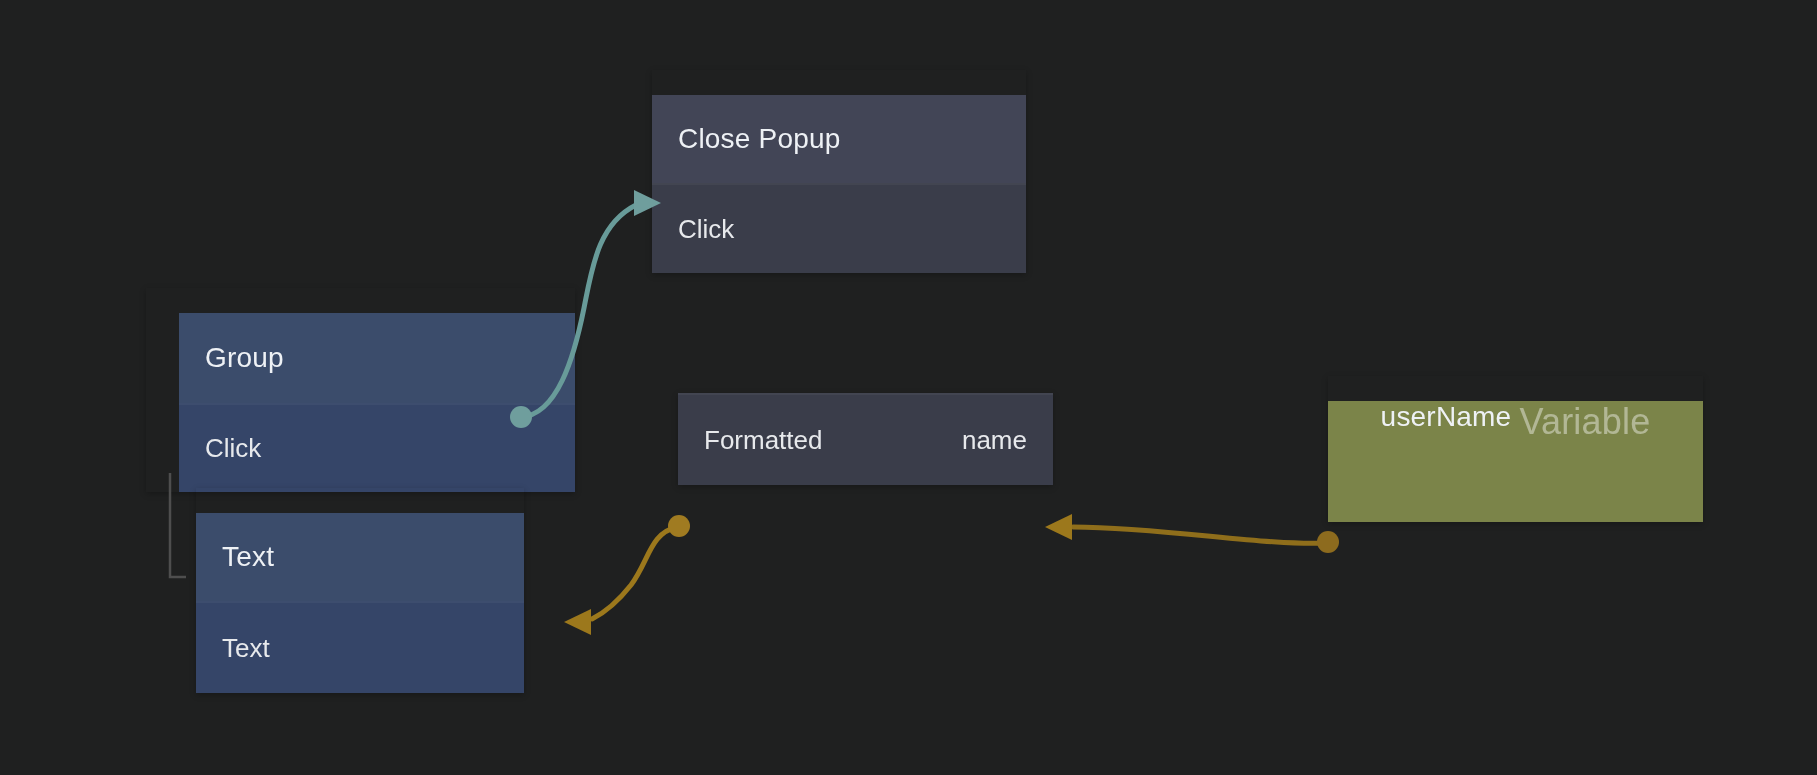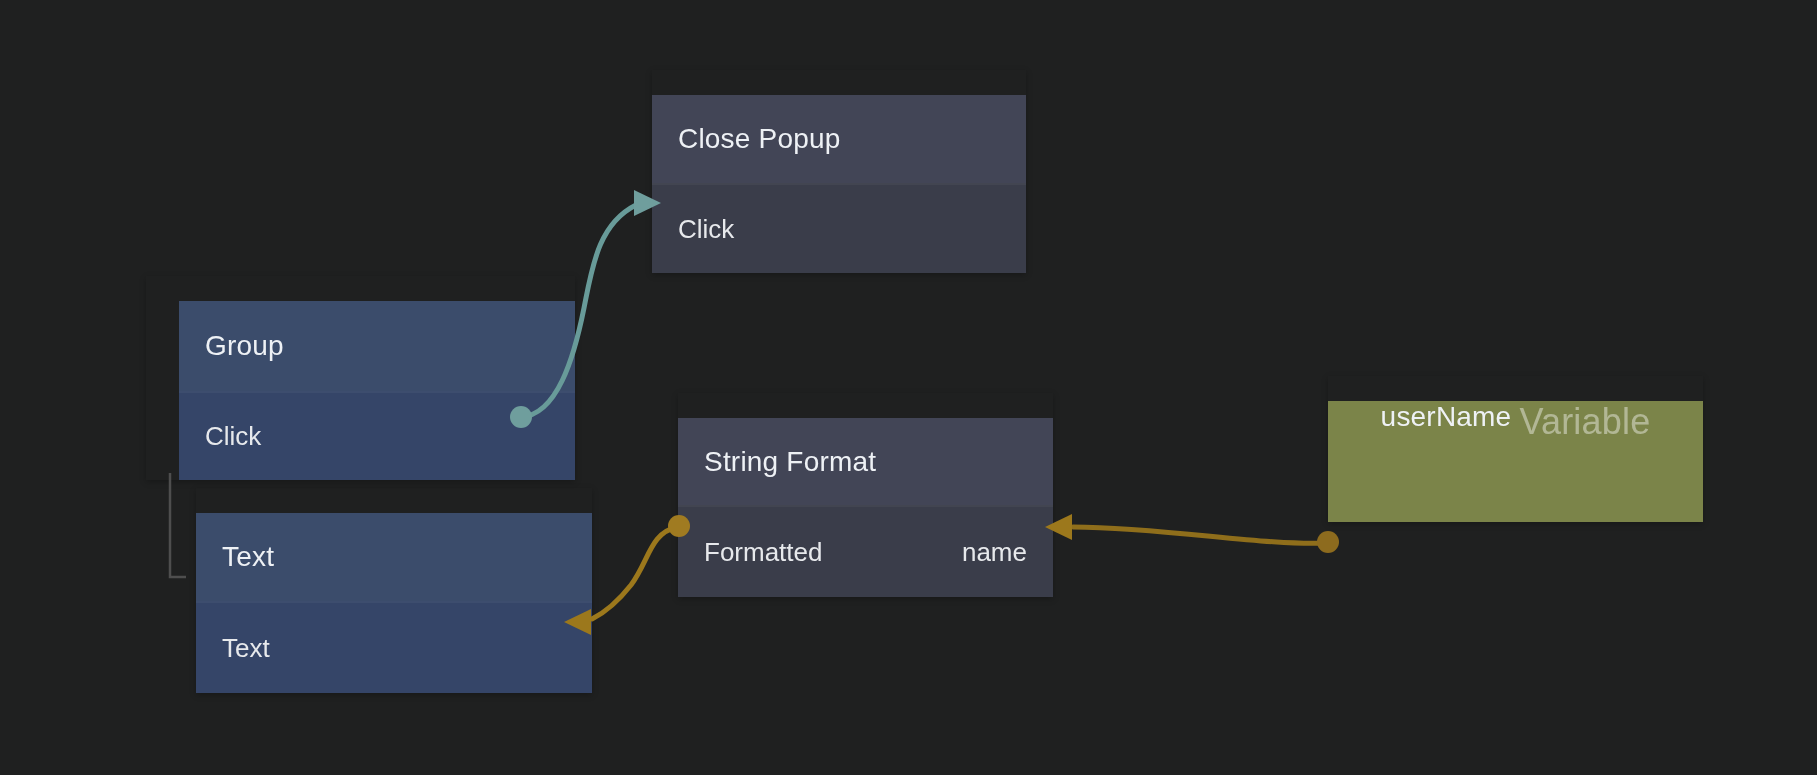--- a/index.html
+++ b/index.html
@@ -40,24 +40,24 @@
   .node-gray  .node-header{background:#424556;}
   .node-gray  .node-body  {background:#3a3d4a;}
   .node-blue  .node-header{background:#3b4c6b;}
   .node-blue  .node-body  {background:#354568;}
   .node-green .node-header{background:#7b8449;}
   .node-green .node-body  {background:#717b43;}
   
   #node-close-popup  {left:652px;top:70px;width:374px;}
   #node-close-popup   .node-header{height:88px;}
   #node-close-popup   .node-body{height:90px;}
-  #node-group        {left:146px;top:276px;width:396px;padding-left:33px;}
+  #node-group        {left:146px;top:288px;width:396px;padding-left:33px;}
   #node-group         .node-header{height:90px;}
   #node-group         .node-body{height:89px;}
-  #node-text         {left:196px;top:488px;width:396px;}
+  #node-text         {left:196px;top:488px;width:328px;}
   #node-text          .node-header{height:88px;}
   #node-text          .node-body{height:92px;}
   #node-string-format{left:678px;top:393px;width:375px;}
   #node-string-format .node-header{height:87px;}
   #node-string-format .node-body{height:92px;}
   #node-username     {left:1328px;top:376px;width:375px;}
   #node-username      .node-header{height:121px;}
   #node-username      .node-body{height:91px;}
   
   svg.wires{position:absolute;inset:0;pointer-events:none;}
@@ -88,23 +88,20 @@
   <div class="node node-blue" id="node-text">
     <div class="node-header">
       <span>Text</span>
     </div>
     <div class="node-body row-right">
       <span>Text</span>
     </div>
   </div>
 
   <div class="node node-gray" id="node-string-format">
-    <div class="node-header">
-      <span>String Format</span>
-    </div>
     <div class="node-body row-between">
       <span>Formatted</span>
       <span>name</span>
     </div>
   </div>
 
   <div class="node node-green" id="node-username">
     <div class="node-header two-line">
       <span>userName</span>
       <span class="node-subtitle">Variable</span>

